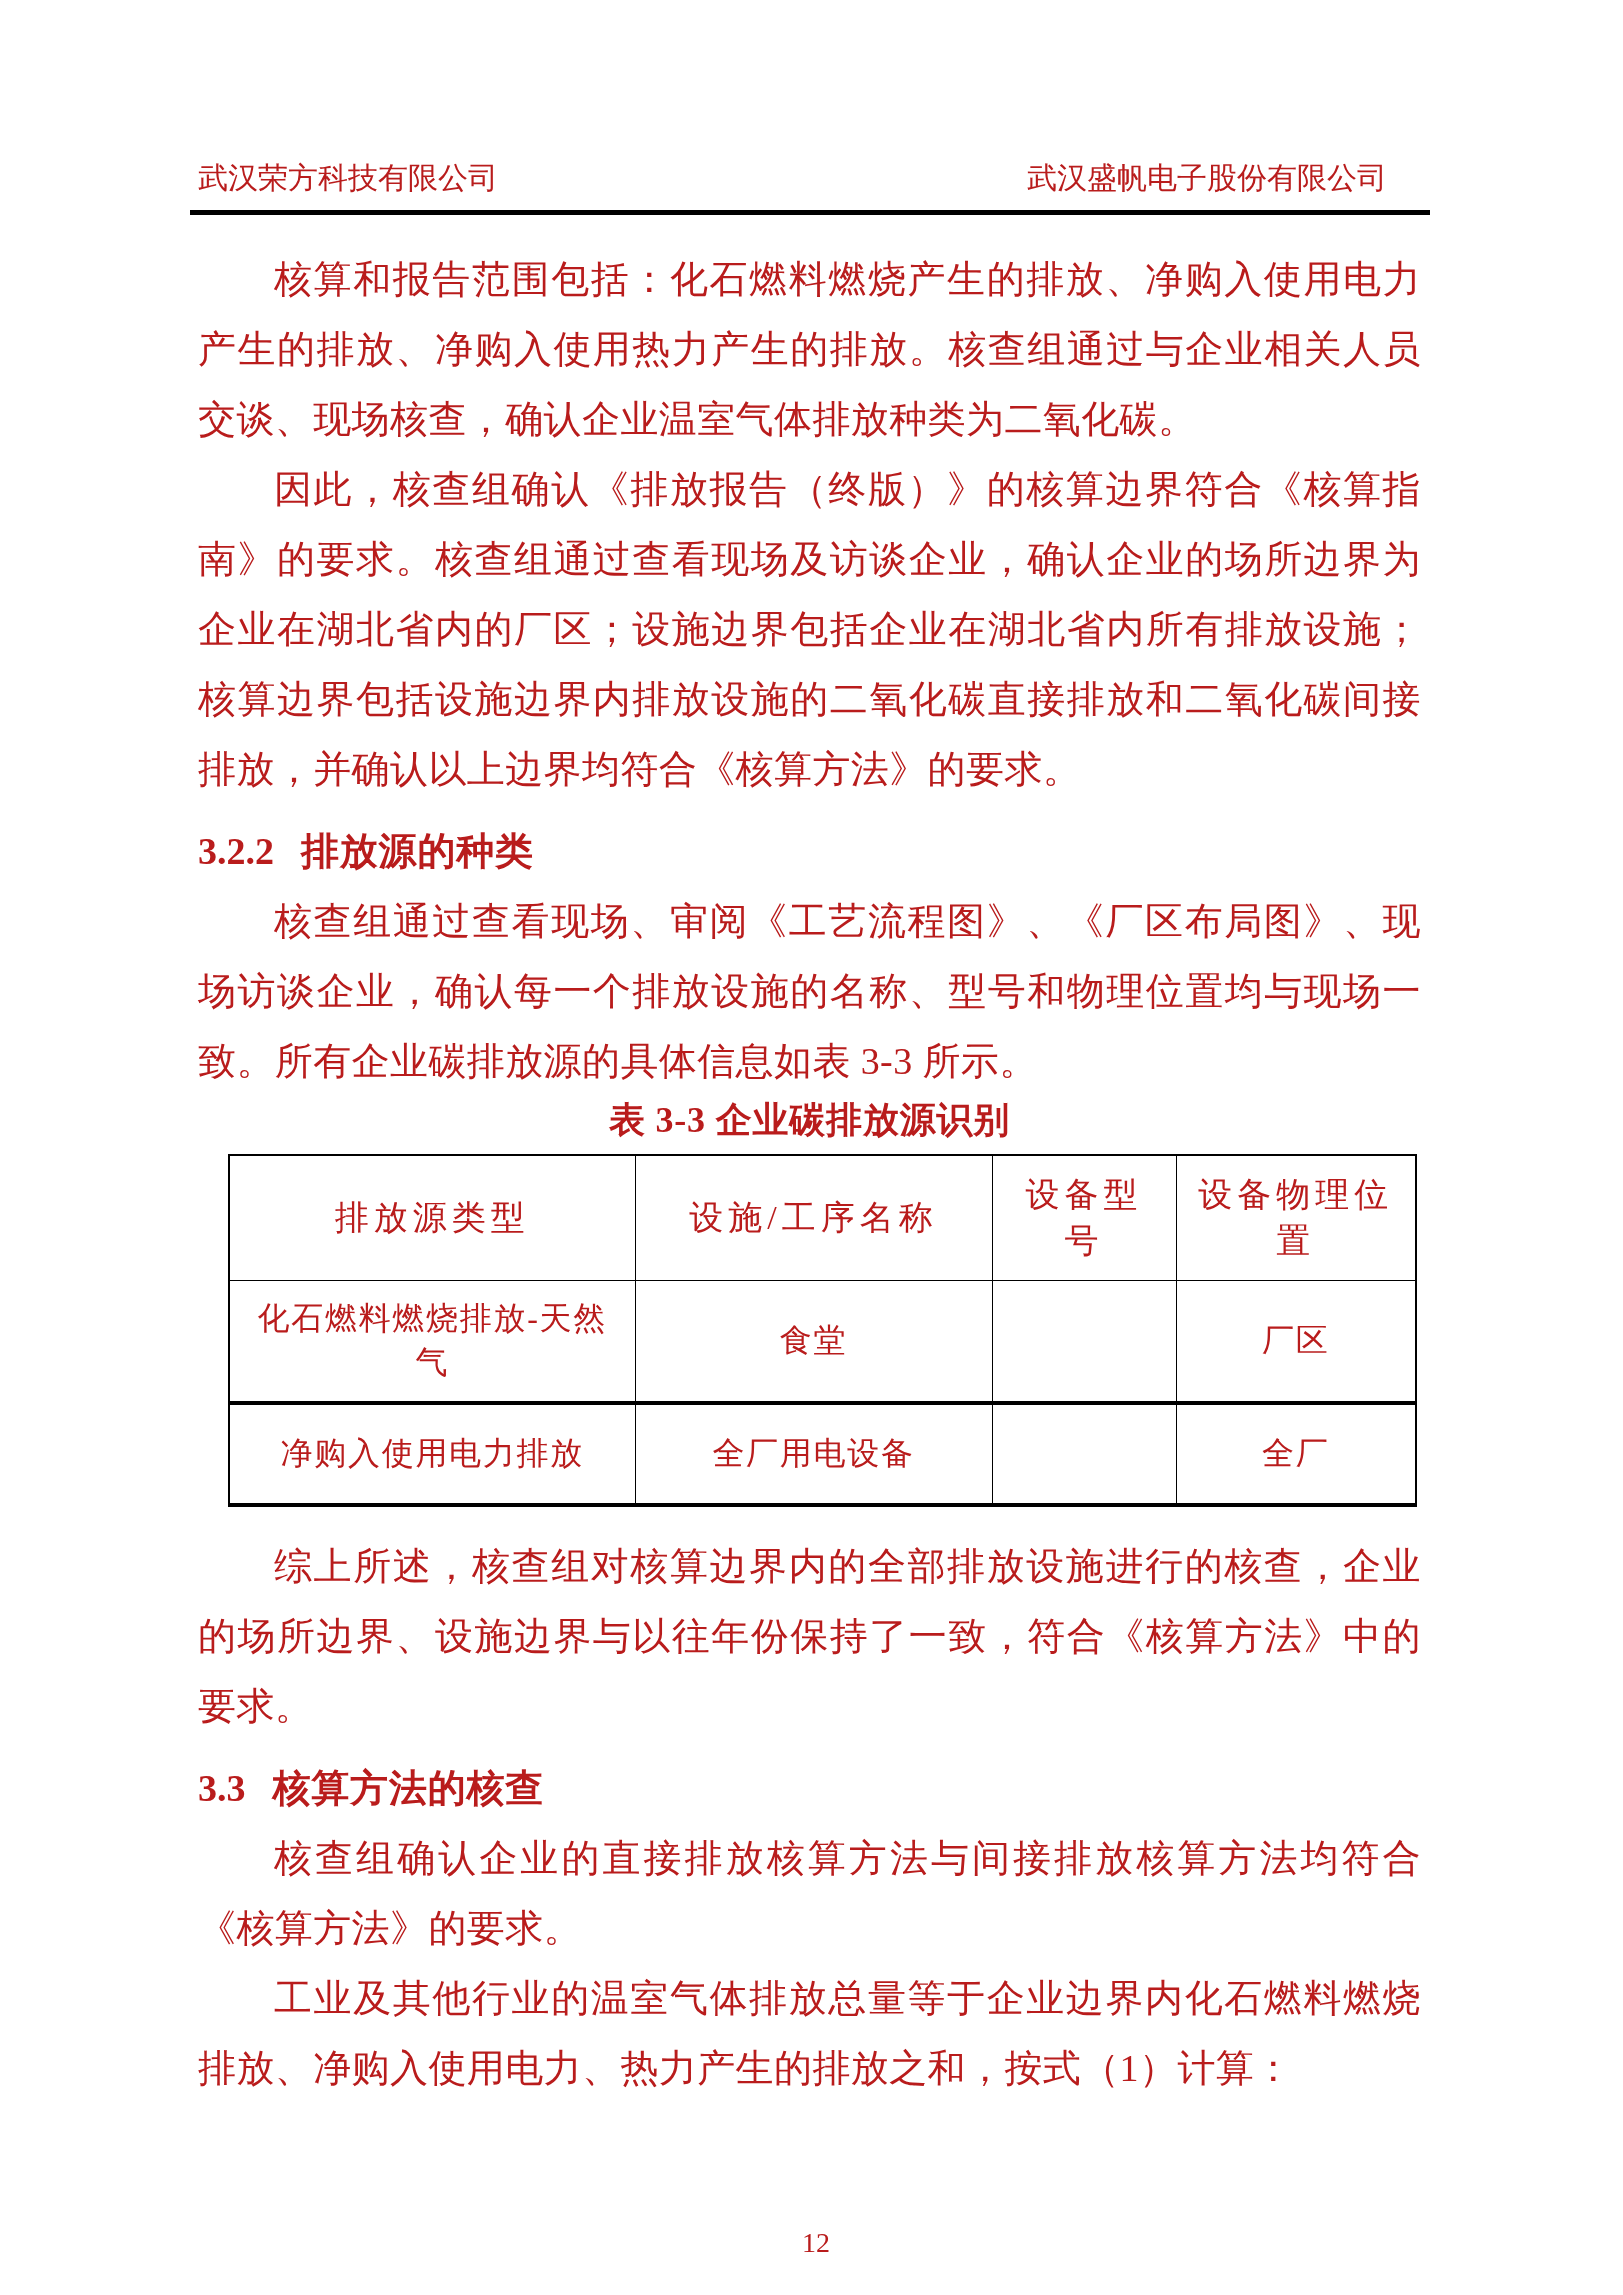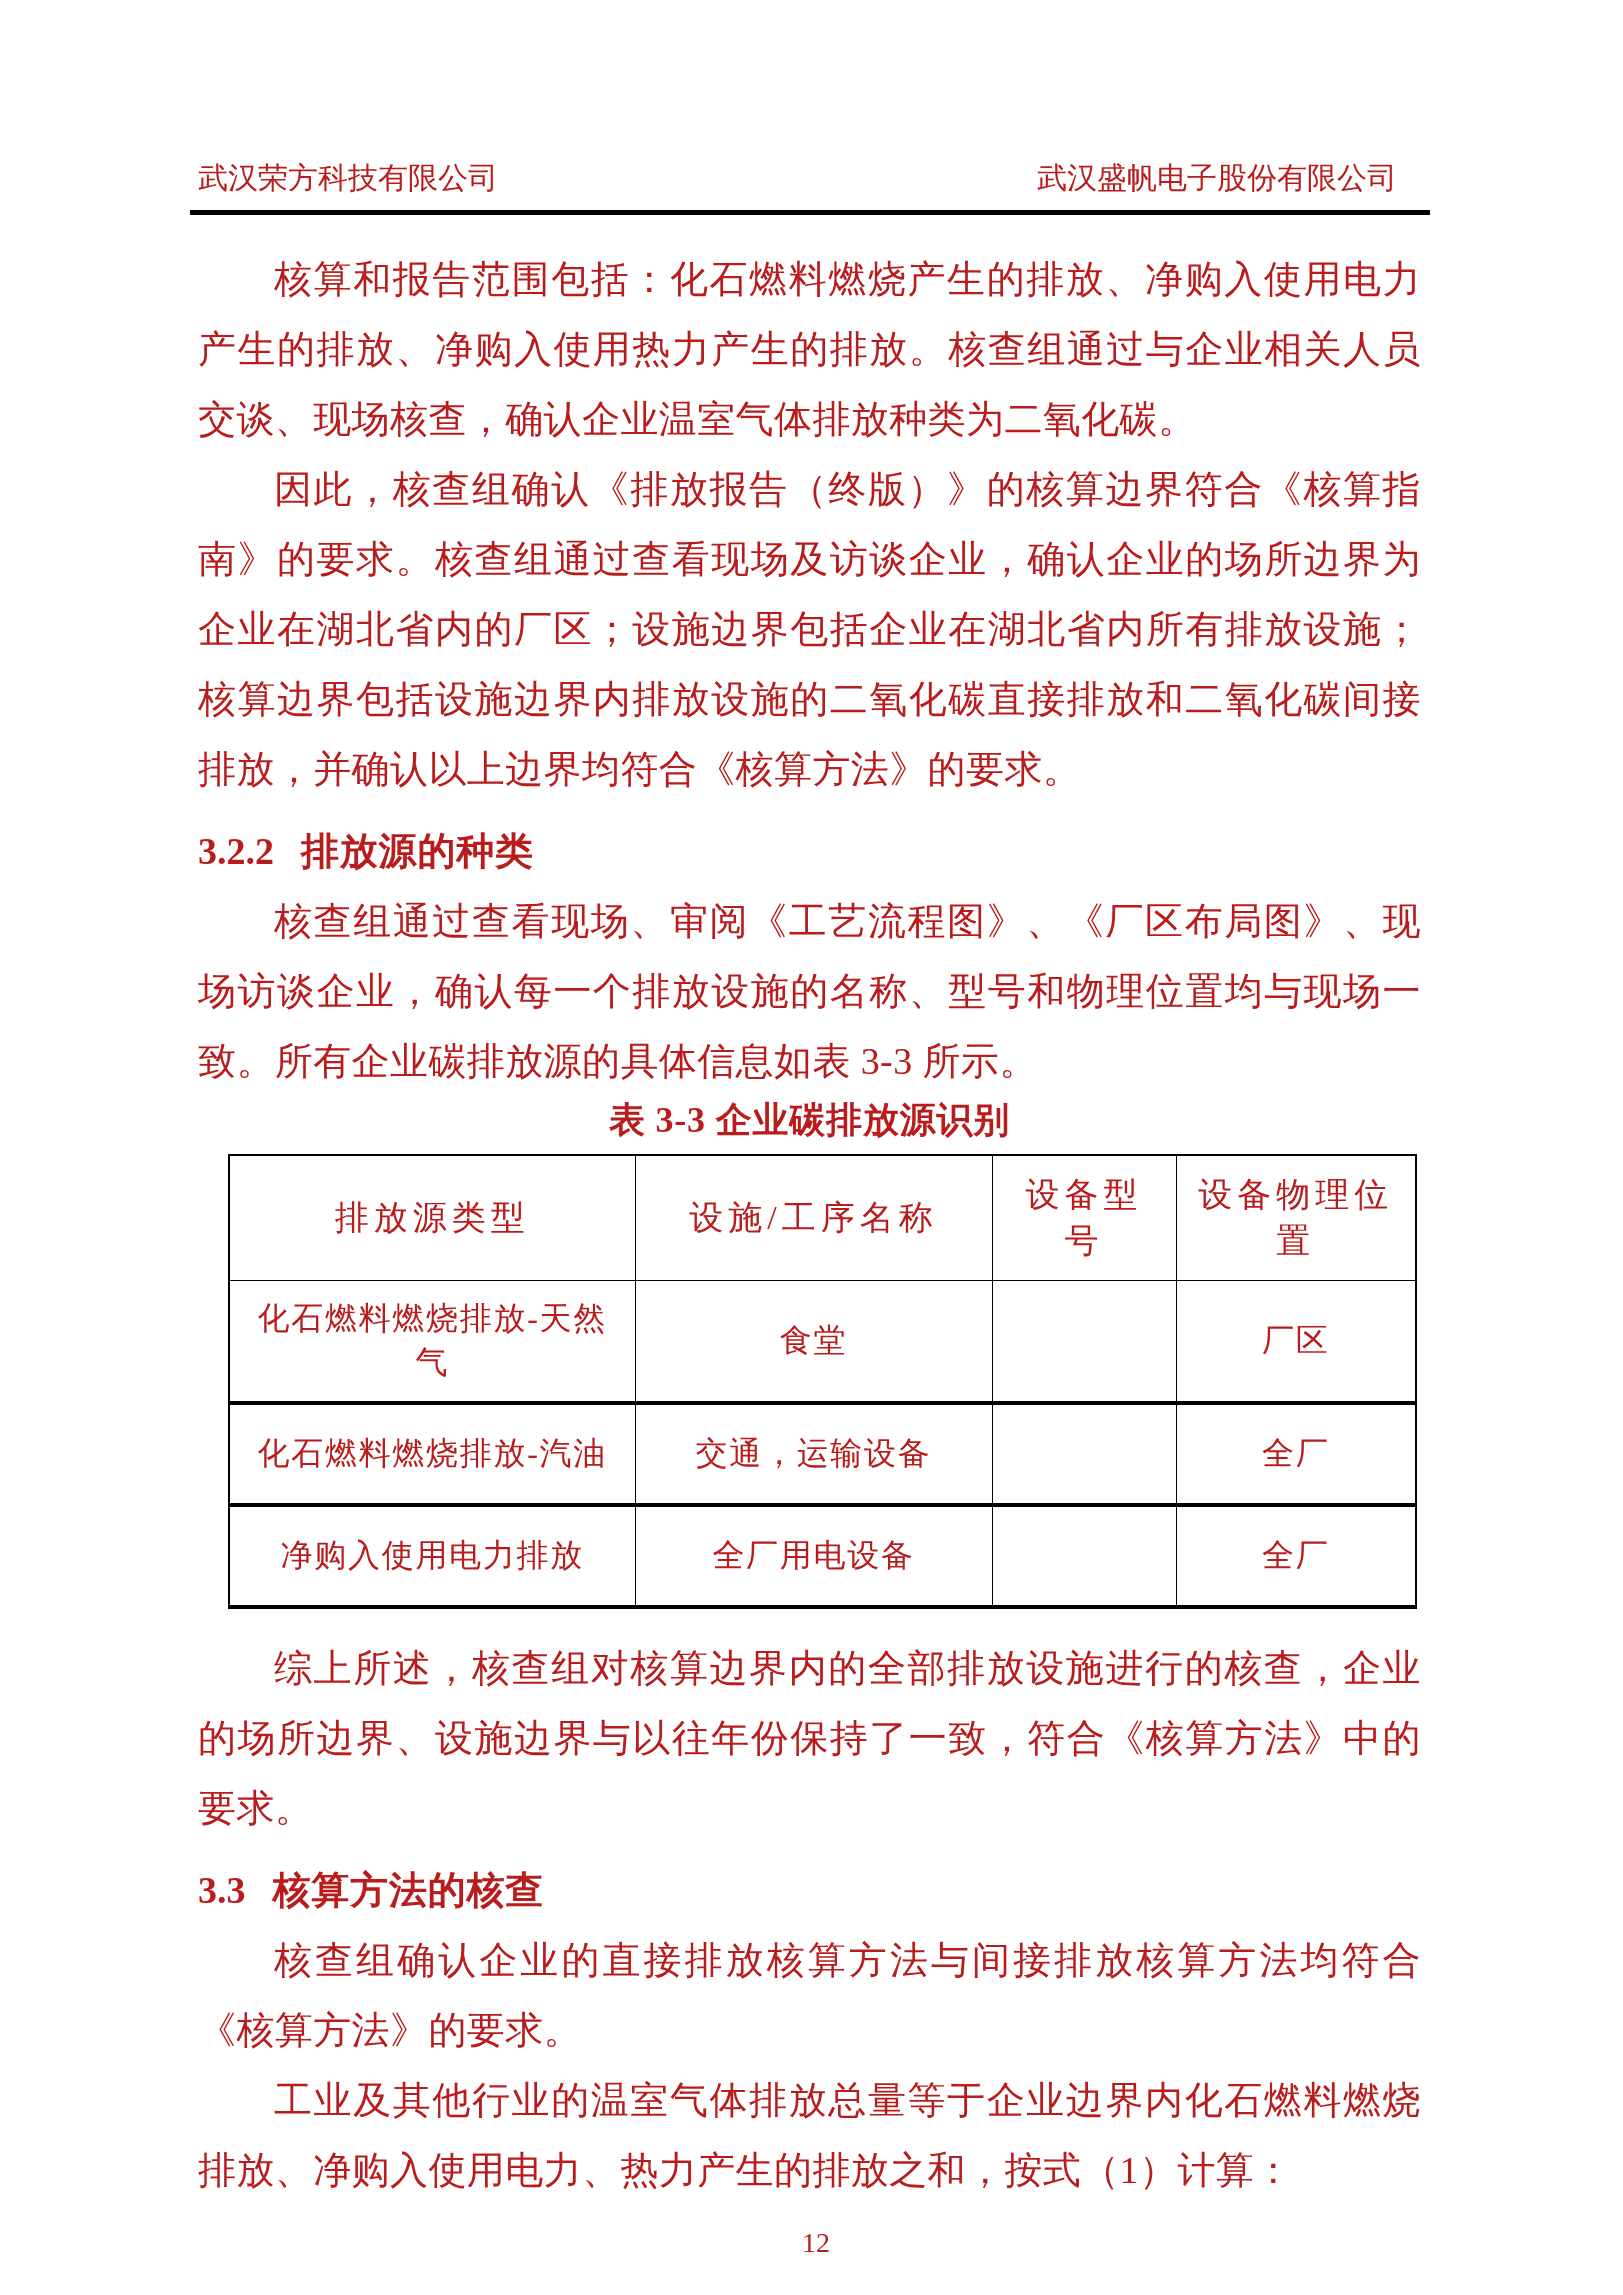--- a/index.html
+++ b/index.html
@@ -18,21 +18,21 @@
   .hdr {
     display: flex;
     justify-content: space-between;
     align-items: flex-end;
     font-size: 30px;
     line-height: 1.25;
     padding: 0 3.4px 13.5px 8.5px;
     border-bottom: 5px solid #000;
     margin: 0 -8.5px;
   }
-  .hdr .hdr-right { margin-right: 29px; }
+  .hdr .hdr-right { margin-right: 39px; }
   p.body {
     font-size: 38px;
     line-height: 70px;
     margin: 0;
     text-indent: 2em;
     text-align: justify;
     text-justify: inter-character;
     letter-spacing: 0.4px;
   }
   p.first { margin-top: 29px; }
@@ -125,26 +125,20 @@
       </tr>
     </thead>
     <tbody>
       <tr>
         <td>化石燃料燃烧排放-天然气</td>
         <td>食堂</td>
         <td></td>
         <td>厂区</td>
       </tr>
       <tr>
-        <td>化石燃料燃烧排放-汽油</td>
-        <td>交通，运输设备</td>
-        <td></td>
-        <td>全厂</td>
-      </tr>
-      <tr>
         <td>净购入使用电力排放</td>
         <td>全厂用电设备</td>
         <td></td>
         <td>全厂</td>
       </tr>
     </tbody>
   </table>
 
   <p class="body" style="margin-top:24px;">综上所述，核查组对核算边界内的全部排放设施进行的核查，企业的场所边界、设施边界与以往年份保持了一致，符合《核算方法》中的要求。</p>
 

